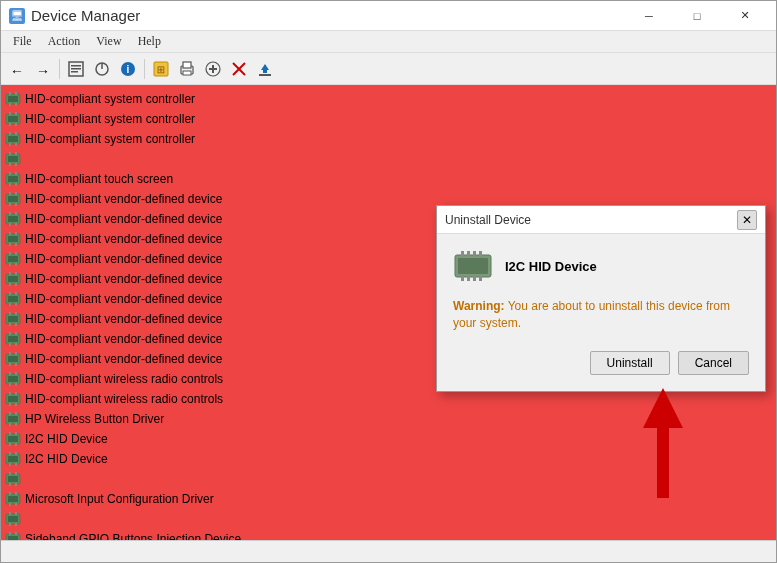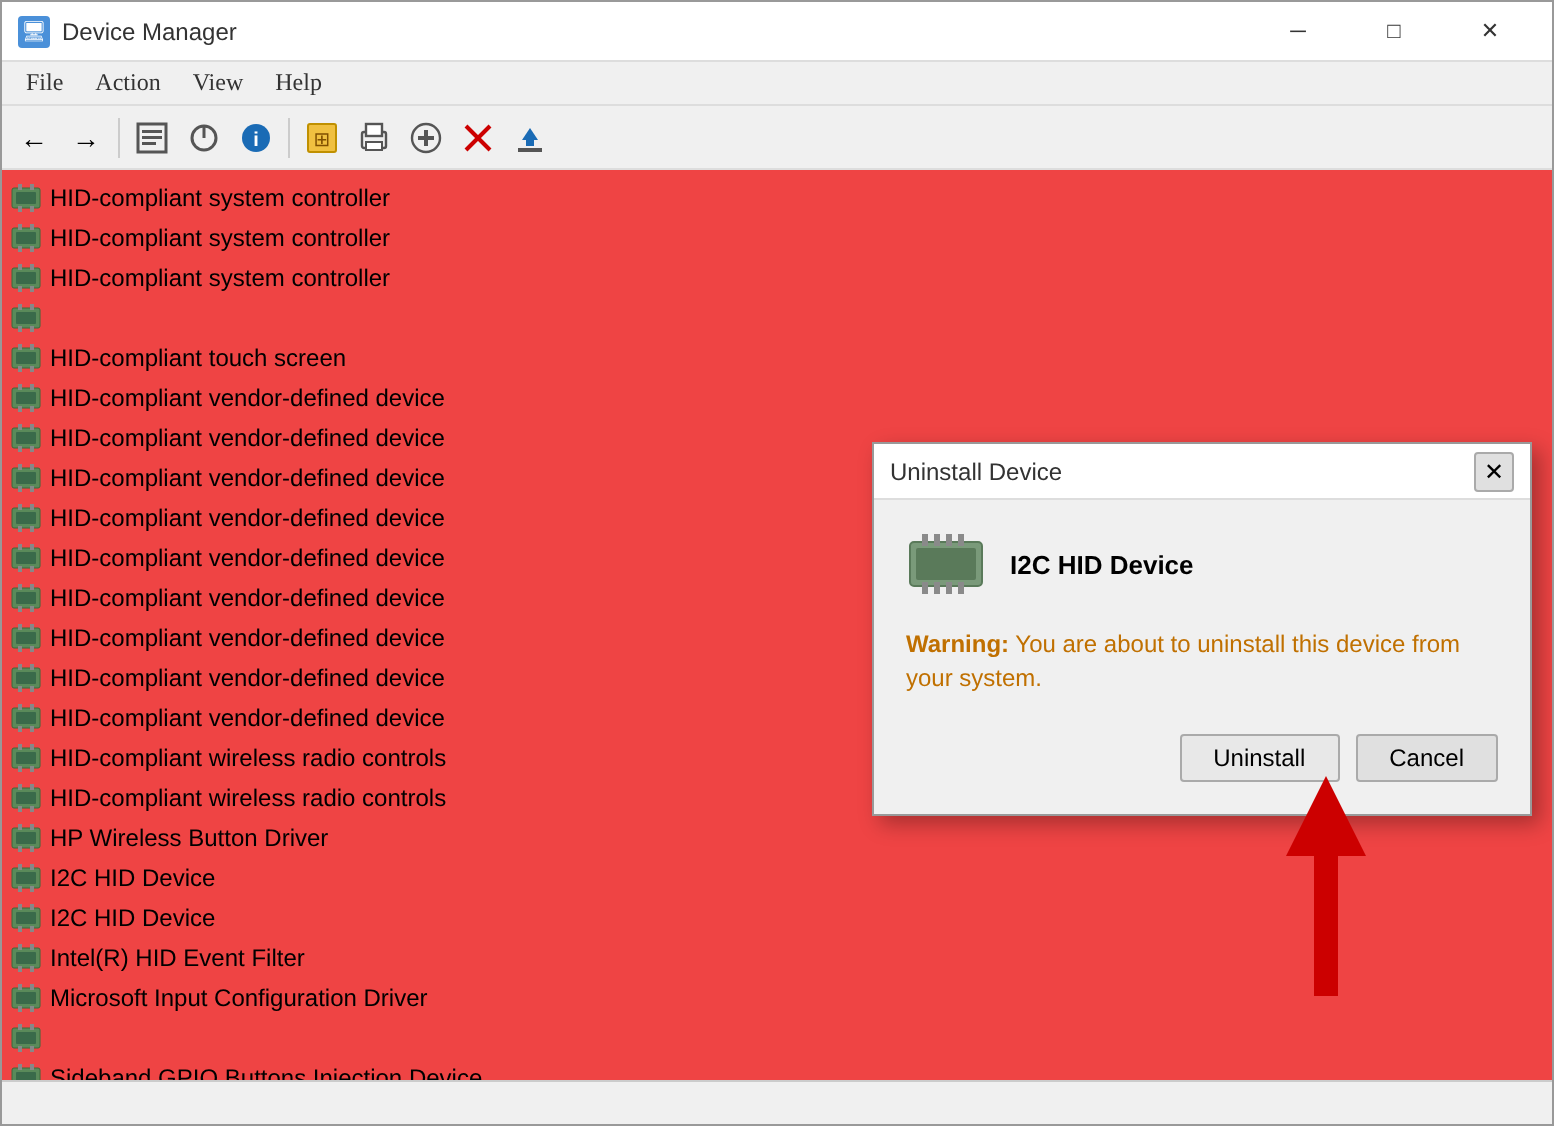--- a/index.html
+++ b/index.html
@@ -44,21 +44,21 @@
       height: 16px;
       background: #4a90d9;
       border-radius: 2px;
       display: flex;
       align-items: center;
       justify-content: center;
       font-size: 10px;
       color: white;
     }
     .title-text {
-      font-size: 12px;
+      font-size: 15px;
       color: #333;
     }
     .title-controls {
       display: flex;
       gap: 2px;
     }
     .title-btn {
       width: 46px;
       height: 30px;
       display: flex;
@@ -172,21 +172,21 @@
       top: 0; left: 0; right: 0; bottom: 0;
       display: flex;
       align-items: flex-start;
       justify-content: flex-end;
       pointer-events: none;
     }
 
     
     .dialog {
       position: absolute;
-      top: 136px;
+      top: 120px;
       right: 10px;
       width: 330px;
       background: #f0f0f0;
       border: 1px solid #999;
       box-shadow: 4px 4px 10px rgba(0,0,0,0.3);
       pointer-events: all;
     }
     .dialog-title-bar {
       background: #fff;
       height: 28px;
@@ -558,21 +558,20 @@
         </div>
         <div class="device-item">
           <div class="device-icon"><svg width="16" height="16" viewBox="0 0 16 16">
       <rect x="1" y="3" width="14" height="10" rx="1" fill="#5a8a5a" stroke="#3a6a3a" stroke-width="0.5"></rect>
       <rect x="3" y="5" width="10" height="6" rx="0.5" fill="#3a6a4a"></rect>
       <rect x="4" y="1" width="2" height="3" fill="#888"></rect>
       <rect x="10" y="1" width="2" height="3" fill="#888"></rect>
       <rect x="4" y="12" width="2" height="3" fill="#888"></rect>
       <rect x="10" y="12" width="2" height="3" fill="#888"></rect>
     </svg></div>
-          <span class="device-label">Intel(R) HID Event Filter</span>
         </div>
         <div class="device-item">
           <div class="device-icon"><svg width="16" height="16" viewBox="0 0 16 16">
       <rect x="1" y="3" width="14" height="10" rx="1" fill="#5a8a5a" stroke="#3a6a3a" stroke-width="0.5"></rect>
       <rect x="3" y="5" width="10" height="6" rx="0.5" fill="#3a6a4a"></rect>
       <rect x="4" y="1" width="2" height="3" fill="#888"></rect>
       <rect x="10" y="1" width="2" height="3" fill="#888"></rect>
       <rect x="4" y="12" width="2" height="3" fill="#888"></rect>
       <rect x="10" y="12" width="2" height="3" fill="#888"></rect>
     </svg></div>

